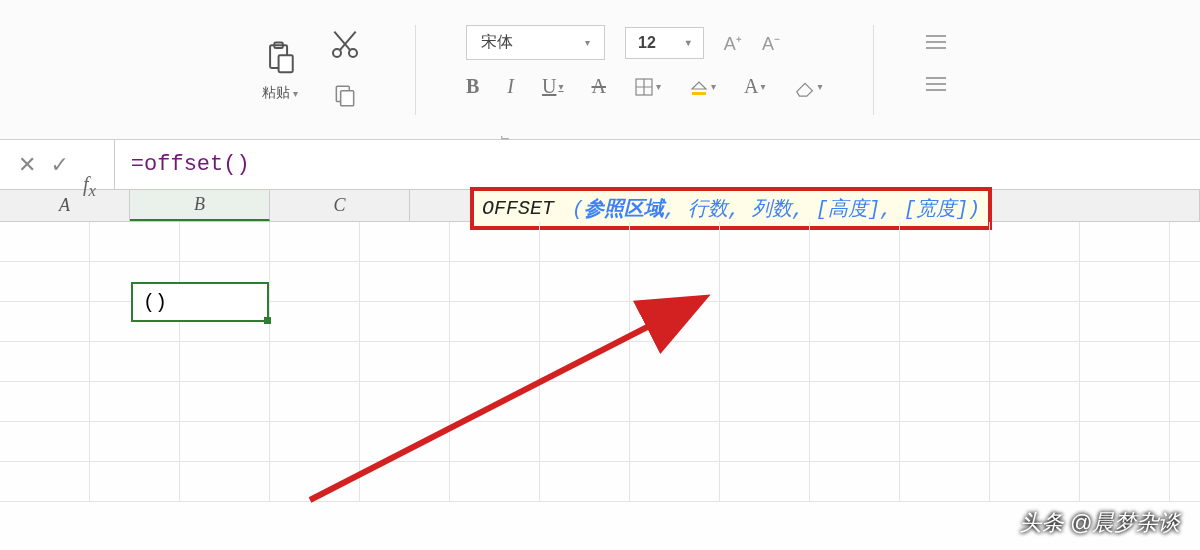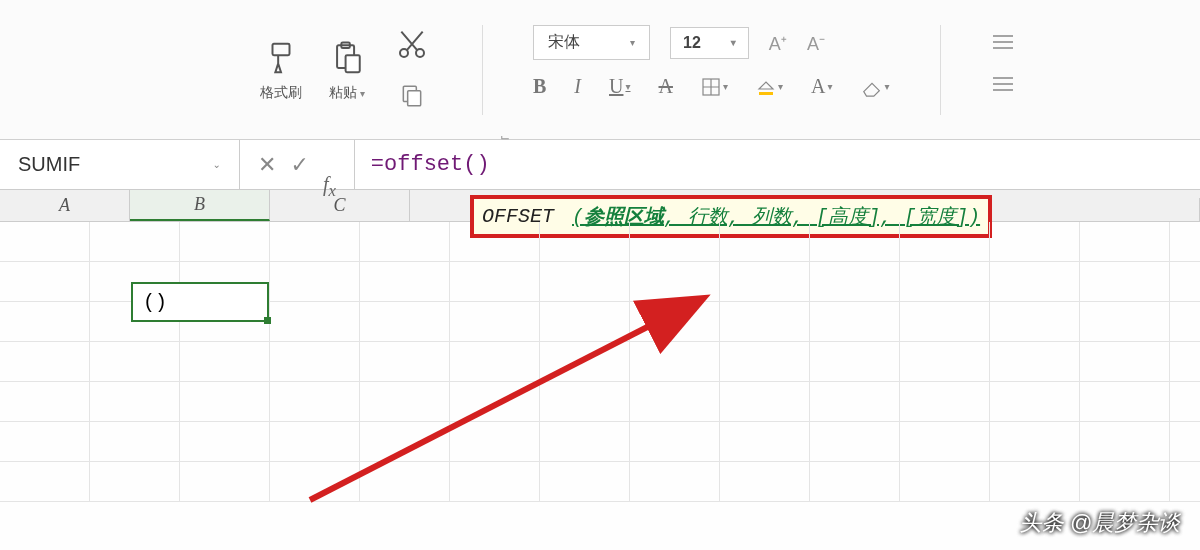--- a/index.html
+++ b/index.html
@@ -71,21 +71,21 @@
     gap: 20px;
     align-items: center;
   }
   .font-select {
     border: 1px solid #ccc;
     padding: 6px 14px;
     font-size: 16px;
     background: #fff;
     display: flex;
     align-items: center;
-    gap: 50px;
+    gap: 72px;
     color: #444;
   }
   .size-select {
     border: 1px solid #ccc;
     padding: 6px 12px;
     font-size: 16px;
     background: #fff;
     display: flex;
     align-items: center;
     gap: 30px;
@@ -161,21 +161,21 @@
     align-items: center;
     justify-content: center;
     font-size: 18px;
     color: #555;
     font-style: italic;
     font-family: "Times New Roman", serif;
   }
   .col-a { width: 130px; }
   .col-b { width: 140px; background: #eaf1ea; border-bottom: 2px solid #2e7d32; }
   .col-c { width: 140px; }
-  .col-rest { flex: 1; position: relative; margin-top: 8px; }
+  .col-rest { flex: 1; position: relative; }
 
   
   .tooltip-wrap {
     position: absolute;
     left: 60px;
     top: -3px;
     border: 4px solid #d32020;
     padding: 2px;
     display: flex;
     align-items: center;
@@ -183,22 +183,21 @@
     background: #fffde7;
     font-family: "SimSun","Courier New", monospace;
     font-size: 20px;
   }
   .tooltip-fn {
     padding: 2px 6px;
     color: #222;
   }
   .tooltip-args {
     padding: 2px 6px;
-    color: #15803d;
-    text-decoration: underline;
+    color: #3b82f6;
   }
   .tooltip-bold { font-weight: bold; }
 
   
   .grid {
     position: relative;
     height: 280px;
     background:
       repeating-linear-gradient(to right, transparent 0, transparent 89px, #e4e4e4 89px, #e4e4e4 90px),
       repeating-linear-gradient(to bottom, transparent 0, transparent 39px, #e4e4e4 39px, #e4e4e4 40px);
@@ -247,29 +246,20 @@
     align-items: center;
     gap: 6px;
   }
 </style>
 </head>
 <body>
 
 <div class="ribbon">
 
   <div class="ribbon-row">
-    <div class="ribbon-group">
-      <div class="ribbon-icon-big">
-        <svg width="34" height="34" viewBox="0 0 24 24" fill="none" stroke="#555" stroke-width="1.4">
-          <rect x="6" y="2" width="12" height="8" rx="1"></rect>
-          <path d="M10 10 v6 l-2 6 h4 l-2-6"></path>
-        </svg>
-      </div>
-      <span class="ribbon-label">格式刷</span>
-    </div>
 
     <div class="ribbon-group">
       <div class="ribbon-icon-big">
         <svg width="34" height="34" viewBox="0 0 24 24" fill="none" stroke="#555" stroke-width="1.4">
           <rect x="5" y="3" width="12" height="16" rx="1"></rect>
           <rect x="8" y="1" width="6" height="4" rx="1"></rect>
           <rect x="11" y="10" width="10" height="12" rx="1" fill="#fff"></rect>
         </svg>
       </div>
       <span class="ribbon-label">
@@ -354,24 +344,20 @@
     </span>
     <span>
       <svg width="24" height="18" viewBox="0 0 24 18" stroke="#888" stroke-width="1.5">
           <path d="M2 3 H22 M2 9 H22 M2 15 H22"></path>
         </svg>
     </span>
   </div>
 </div>
 
 <div class="formula-row">
-  <div class="name-box">
-    <span>SUMIF</span>
-    <span class="chevron">⌄</span>
-  </div>
   <div class="fx-buttons">
     <span class="fx-cancel">✕</span>
     <span class="fx-accept">✓</span>
     <span class="fx-label">f<sub>x</sub></span>
   </div>
   <div class="formula-input">=offset()</div>
 </div>
 
 <div class="col-headers">
   <div class="col-h col-a">A</div>

